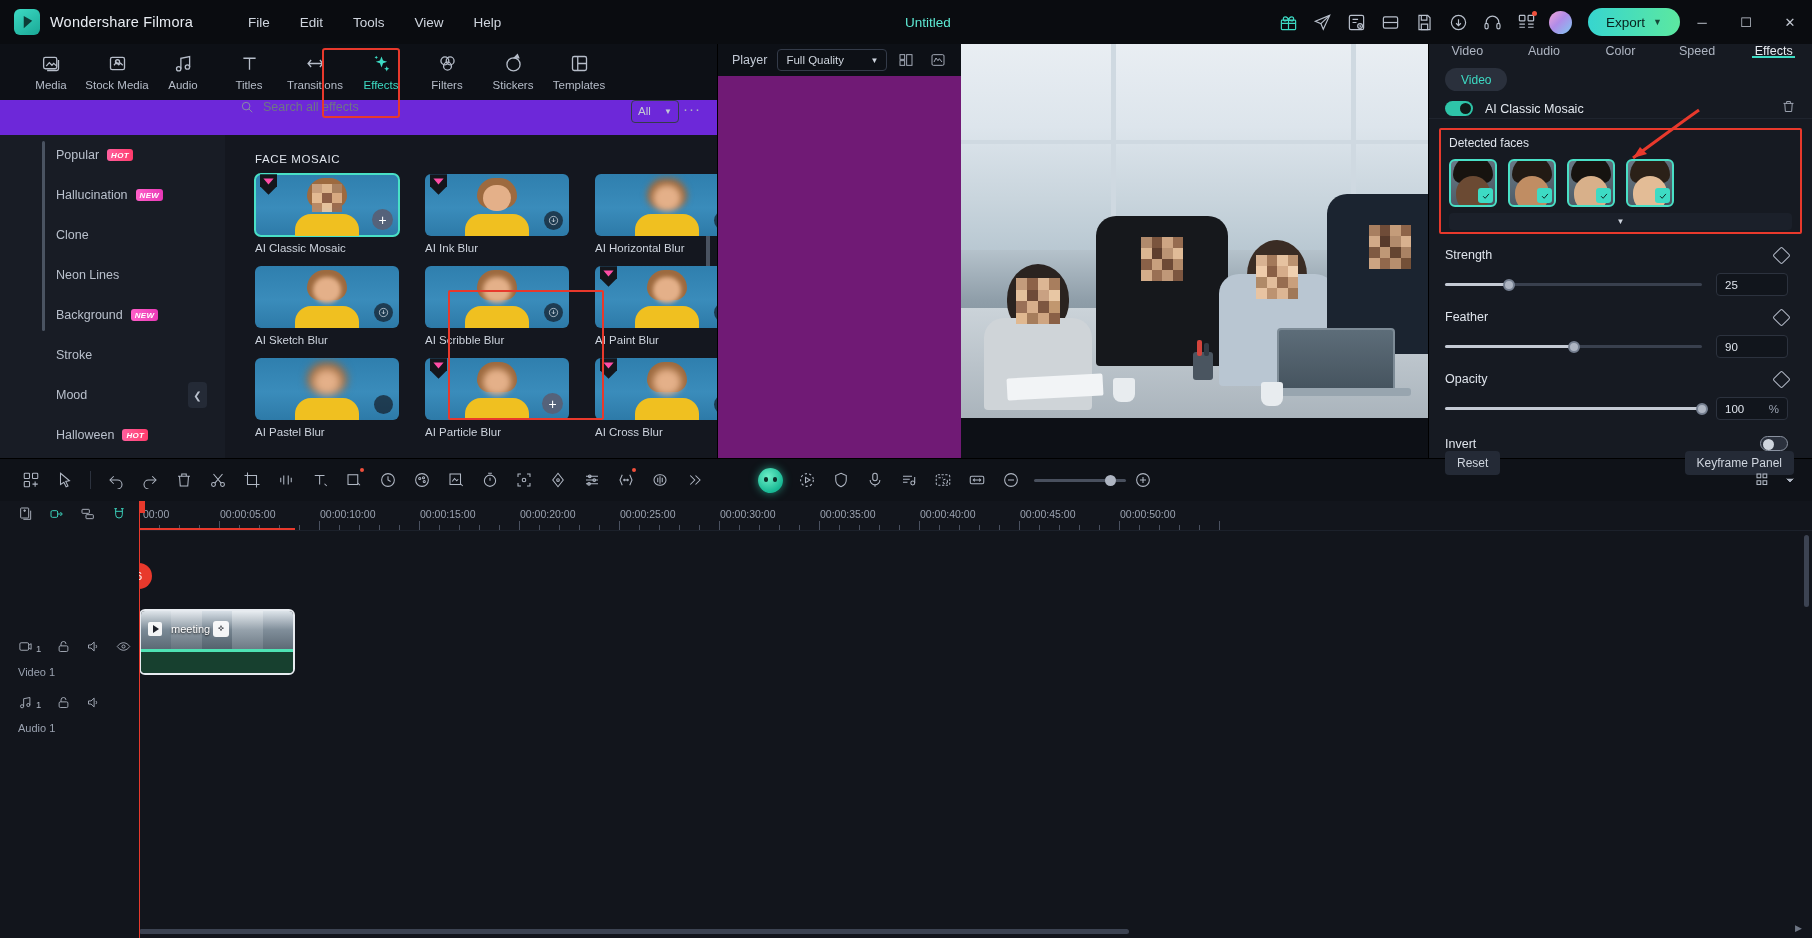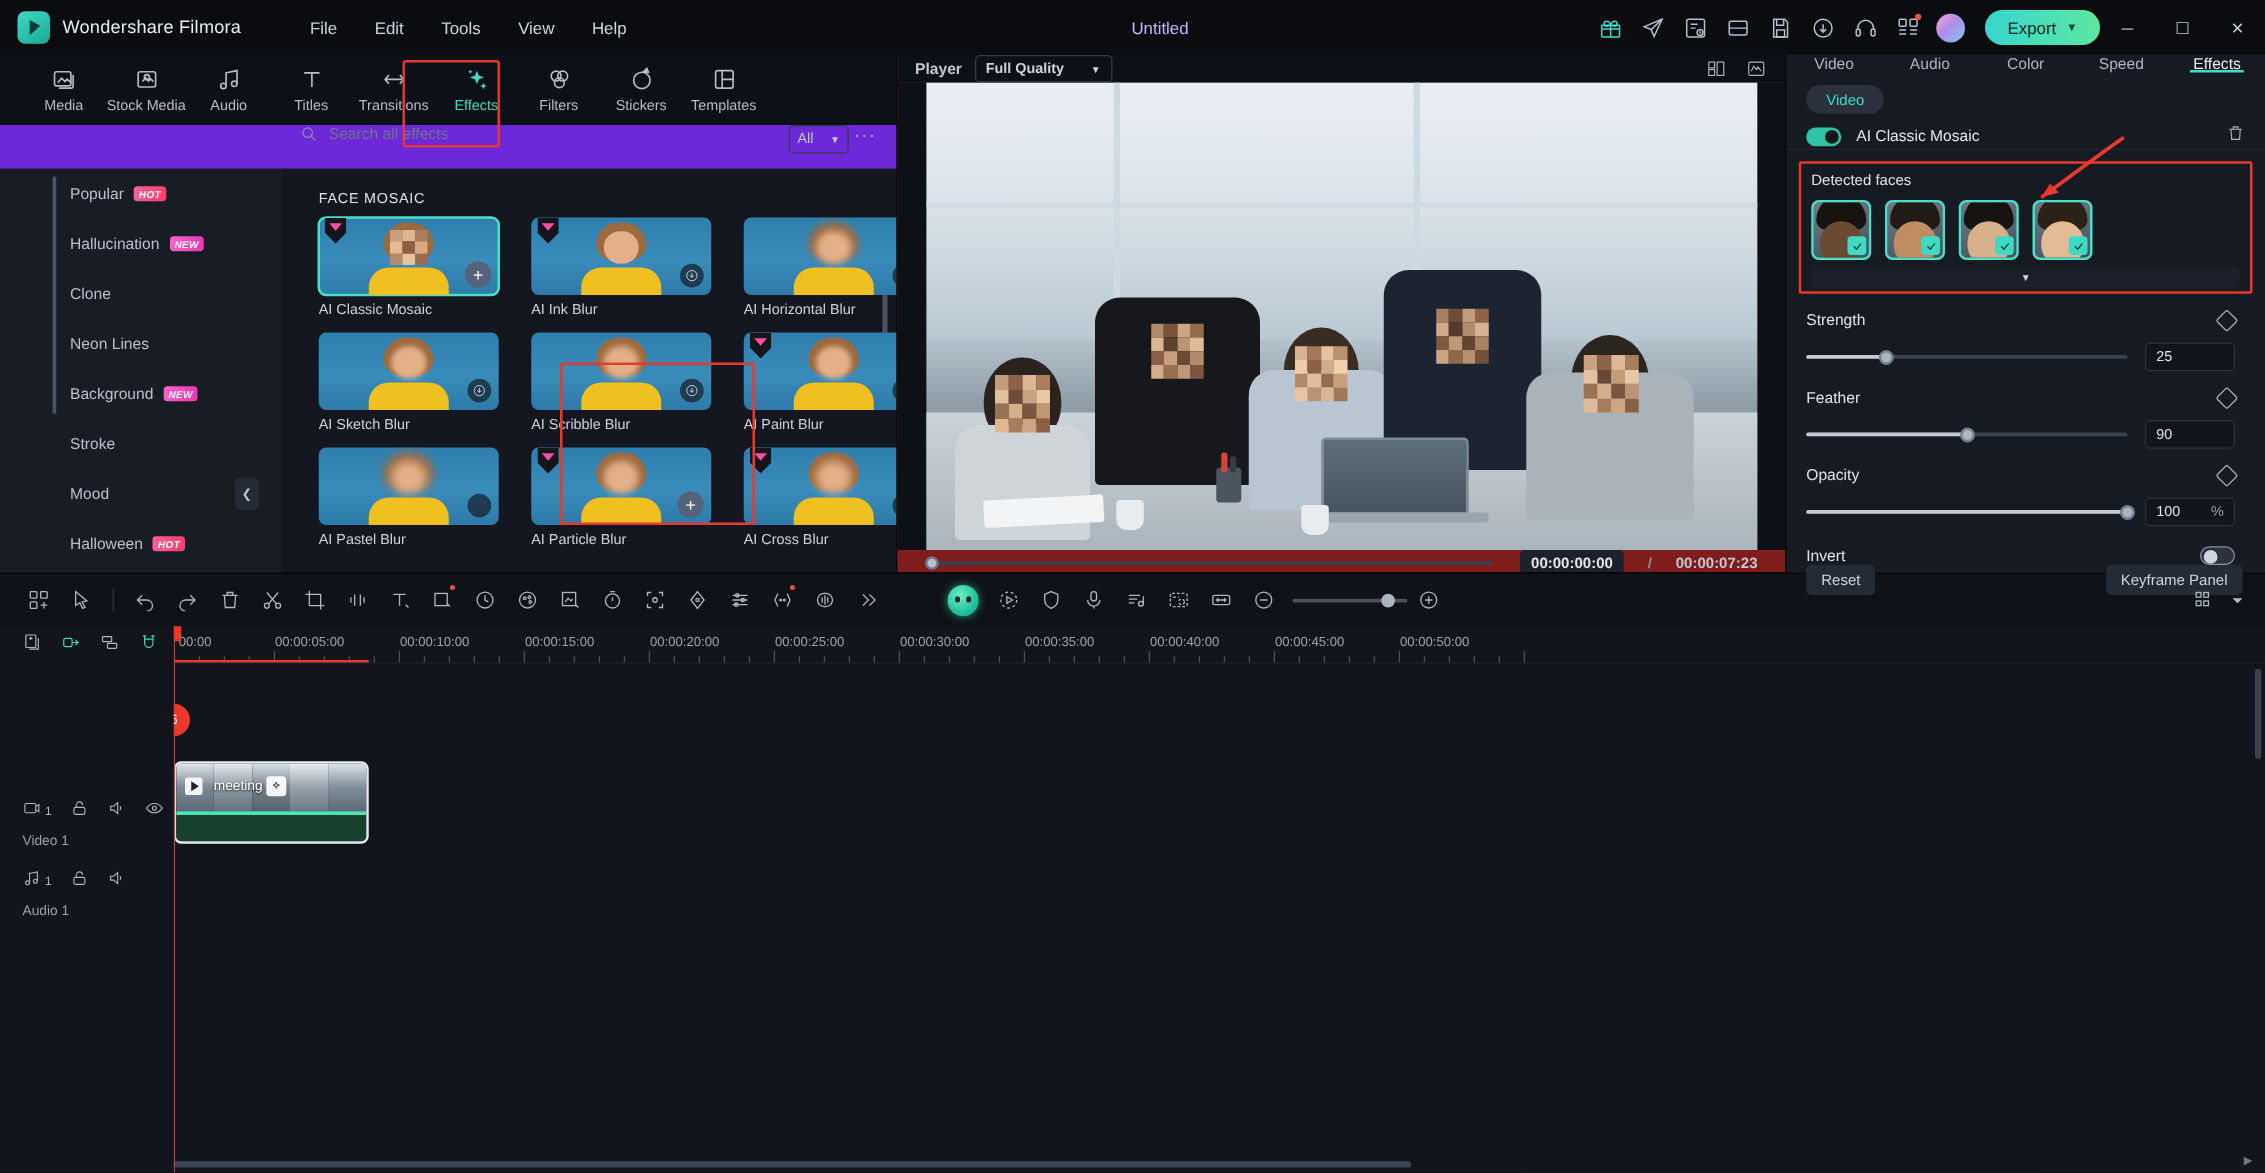--- a/index.html
+++ b/index.html
@@ -16,21 +16,21 @@
   .titlebar {
     height: 44px; background: #0a0c10; display: flex; align-items: center;
     flex: 0 0 44px; position: relative;
   }
   .logo-box { width: 26px; height: 26px; margin-left: 14px; border-radius: 6px;
     background: linear-gradient(145deg,#3ddbc4,#1aa896); display:flex; align-items:center; justify-content:center; }
   .logo-box svg { width: 15px; height: 15px; }
   .brand { margin-left: 10px; font-size: 14.5px; color: #e8ecf2; letter-spacing:.2px; }
   .menu { display: flex; margin-left: 42px; gap: 4px; }
   .menu > div { padding: 4px 13px; font-size: 13.5px; color: #cfd5de; border-radius: 4px; cursor: default; }
-  .doc-title { position: absolute; left: 0; right: 0; text-align: center; font-size: 13.5px; color: #c4b5fd; pointer-events: none; margin-left: 44px; }
+  .doc-title { position: absolute; left: 0; right: 0; text-align: center; font-size: 13.5px; color: #5eead4; pointer-events: none; margin-left: 44px; }
   .tb-right { margin-left: auto; display: flex; align-items: center; gap: 0; padding-right: 0; }
   .tb-icon { width: 34px; height: 44px; display: flex; align-items: center; justify-content: center; position: relative; }
   .tb-icon svg { width: 19px; height: 19px; stroke: #b9c0cc; fill: none; stroke-width: 1.5; }
   .tb-icon.gift svg { stroke: #3ddbc4; }
   .reddot { position: absolute; top: 11px; right: 6px; width: 5px; height: 5px; border-radius: 50%; background: #f0503c; }
   .avatar { width: 23px; height: 23px; border-radius: 50%;
     background: linear-gradient(135deg,#f6a6d8 0%,#b08ce8 45%,#7fc8f2 100%); margin: 0 10px 0 6px; }
   .export-btn {
     height: 28px; min-width: 92px; border-radius: 14px;
     background: linear-gradient(90deg,#37d5cf 0%,#5ce8a0 100%);
@@ -102,21 +102,21 @@
   .dlbtn svg { width: 11px; height: 11px; stroke: #e4e9f0; fill: none; stroke-width: 1.5; }
   .addbtn { position: absolute; right: 6px; bottom: 6px; width: 21px; height: 21px; border-radius: 50%;
     background: #55627a; display: flex; align-items: center; justify-content: center; color: #fff; font-size: 14px; line-height: 1; }
   .cardname { font-size: 11.5px; color: #cdd3dd; margin-top: 6px; white-space: nowrap; overflow: hidden; text-overflow: ellipsis; }
   .card.selected .thumb { outline: 2px solid #49e0c6; outline-offset: -1px; }
   .card-hl { position: absolute; border: 2px solid #e8392c; left: 223px; top: 155px; width: 156px; height: 130px;
     pointer-events: none; border-radius: 2px; }
   .gridscroll { position: absolute; right: 7px; top: 62px; width: 4px; height: 120px; border-radius: 2px; background: #4a5361; }
 
   
-  .centercol { width: 710px; flex: 0 0 710px; background: #7f1d1d; display: flex; flex-direction: column; font-weight: bold; }
+  .centercol { width: 710px; flex: 0 0 710px; background: #701a75; display: flex; flex-direction: row; }
   .playerbar { height: 32px; display: flex; align-items: center; padding: 0 14px; gap: 10px; background: #0d1016; }
   .playerbar .plabel { font-size: 12.5px; color: #c2c9d4; }
   .qualsel { height: 22px; min-width: 110px; border: 1px solid #343b49; border-radius: 4px;
     display: flex; align-items: center; justify-content: space-between; padding: 0 8px;
     font-size: 11.5px; color: #cfd5de; cursor: pointer; }
   .qualsel .chev { font-size: 8px; }
   .pb-right { margin-left: auto; display: flex; gap: 14px; align-items: center; }
   .pb-right svg { width: 18px; height: 16px; stroke: #aeb5c2; fill: none; stroke-width: 1.4; }
 
   .stage { flex: 1 1 auto; display: flex; align-items: flex-start; justify-content: center; background: #0d1016; }

